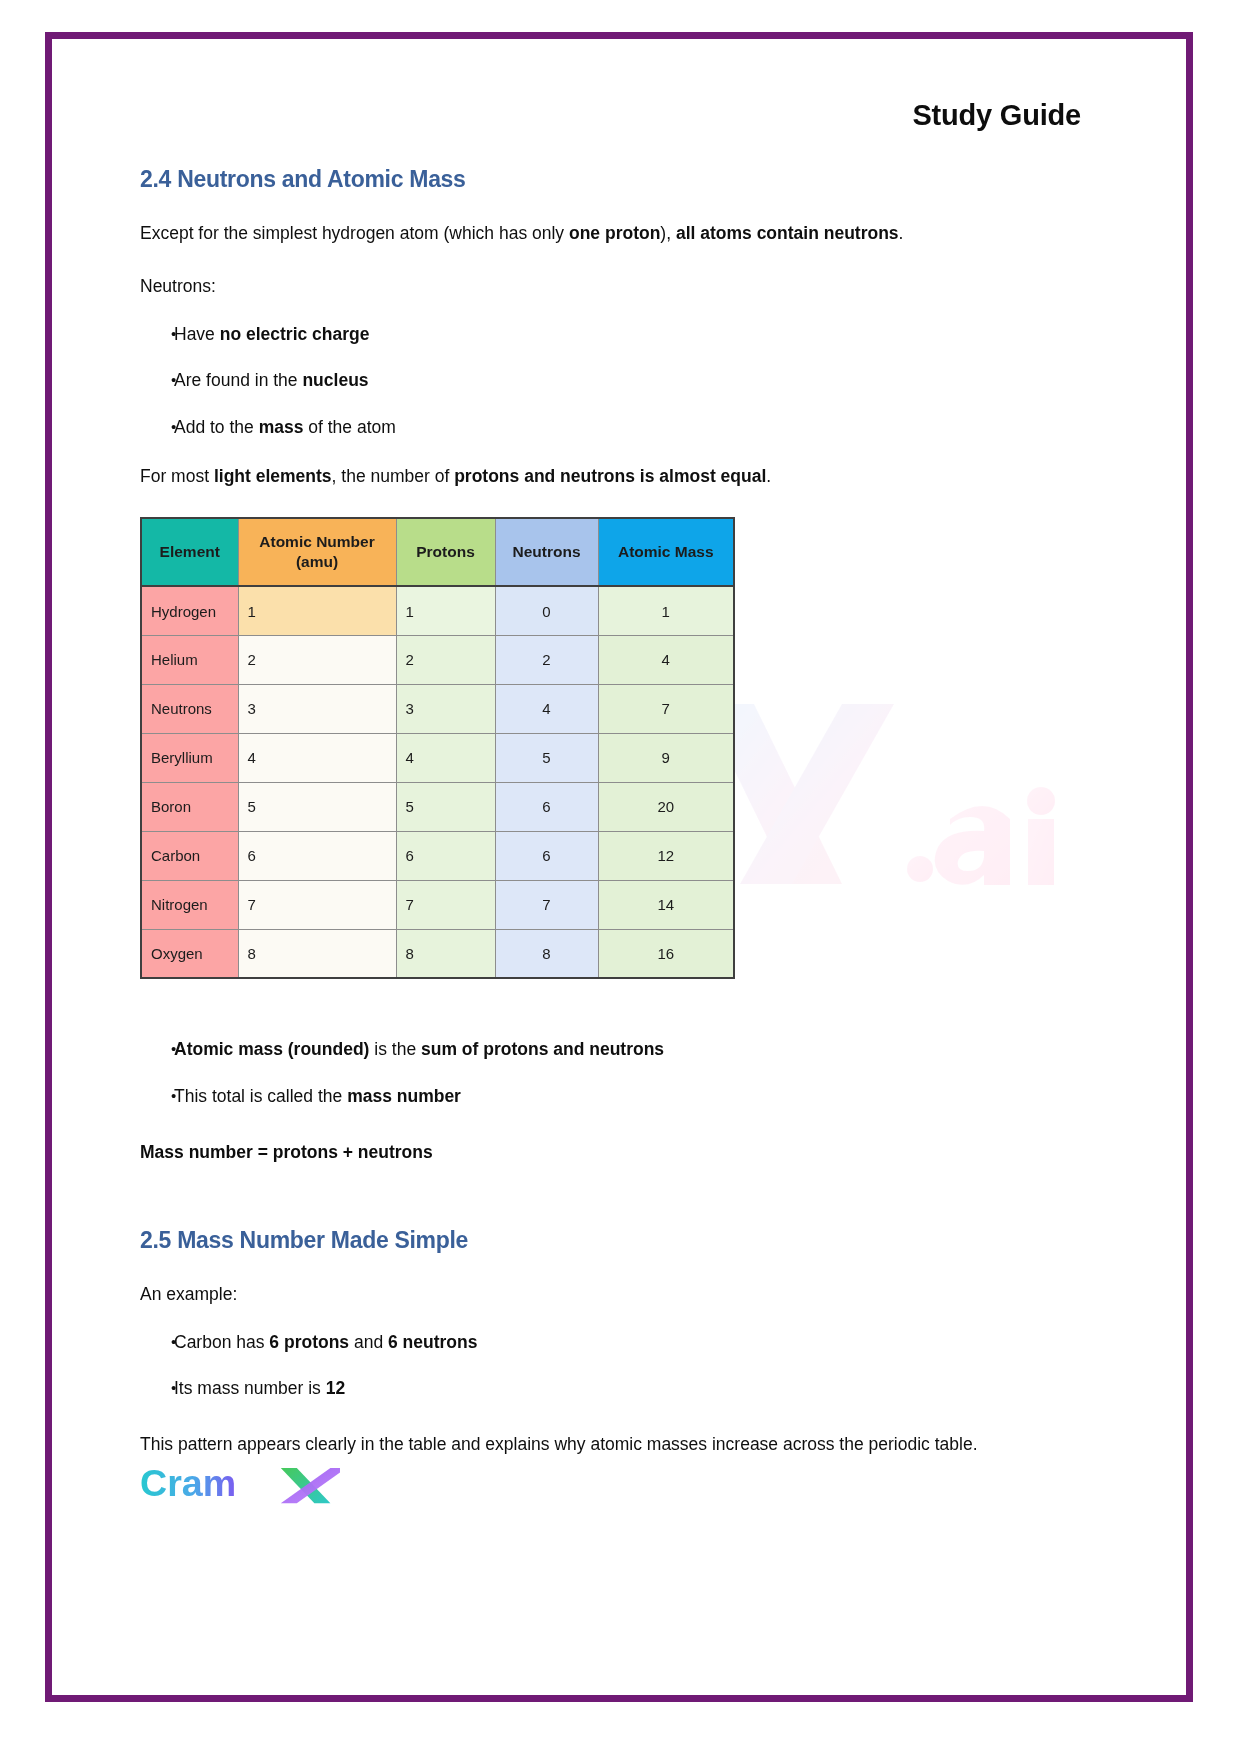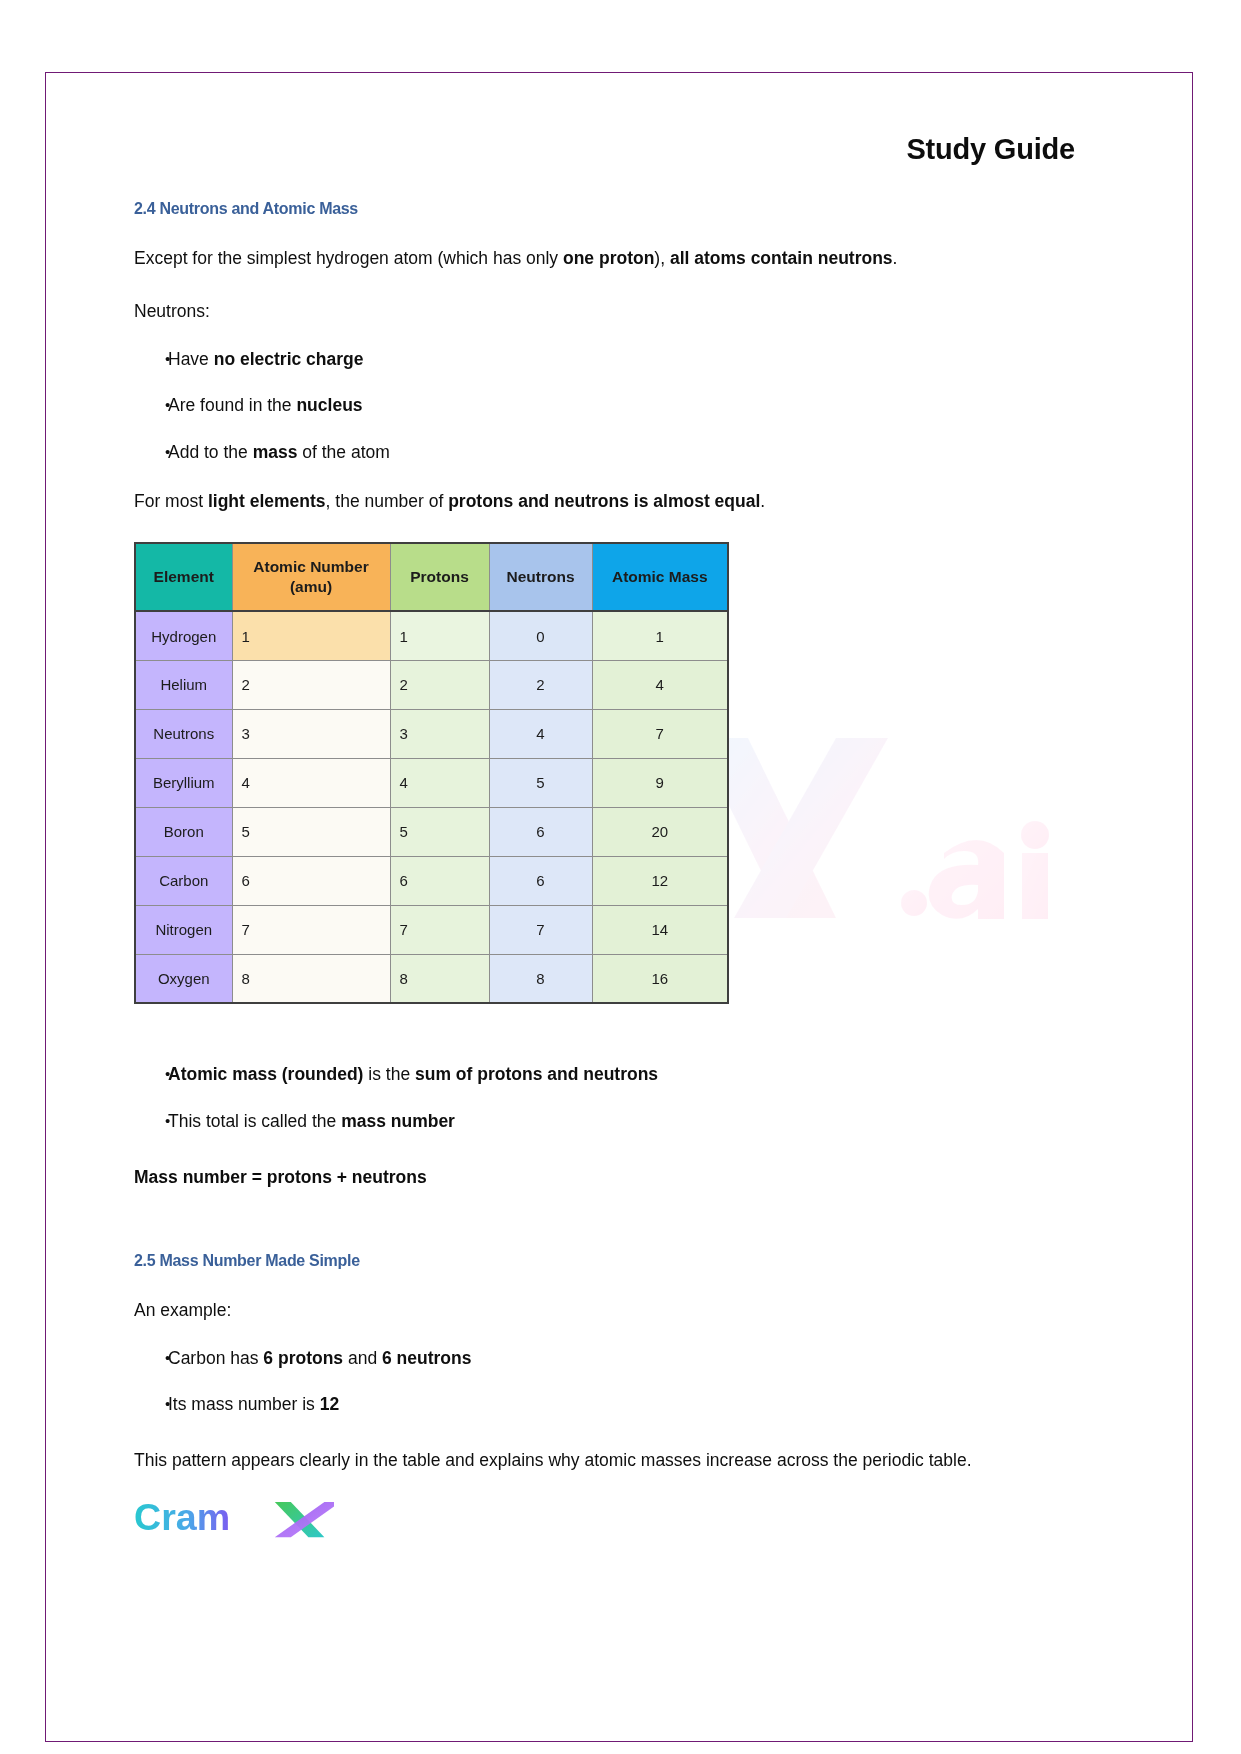--- a/index.html
+++ b/index.html
@@ -14,25 +14,24 @@
     position: relative;
     overflow: hidden;
   }
 
   .page {
     position: absolute;
     left: 45px;
     top: 32px;
     width: 1148px;
     height: 1670px;
-    border: 1px solid #701a75;
+    border: 7px solid #701a75;
     background: #ffffff;
     box-sizing: border-box;
     overflow: hidden;
-    margin-top: 40px;
   }
 
   .content {
     position: absolute;
     left: 88px;
     top: 30px;
     width: 945px;
   }
 
   
@@ -42,21 +41,21 @@
     font-weight: bold;
     color: #0d0d0d;
     letter-spacing: -0.2px;
     padding-right: 4px;
     margin-top: 30px;
   }
 
   
   .h2 {
     color: #3a6099;
-    font-size: 16px;
+    font-size: 23px;
     font-weight: bold;
     letter-spacing: -0.3px;
     margin-top: 34px;
   }
   .h2.second { margin-top: 64px; }
 
   
   .para {
     font-size: 17.5px;
     color: #0f0f0f;
@@ -147,22 +146,22 @@
   col.c-mass      { width: 136px; }
 
   th.h-element   { background: #14b8a6; }
   th.h-atomicnum { background: #f7b košt; }
   th.h-atomicnum { background: #f8b358; }
   th.h-protons   { background: #b8dd8a; }
   th.h-neutrons  { background: #a8c4ec; }
   th.h-mass      { background: #0ea5e9; }
 
   td.d-element {
-    background: #c4b5fd;
-    text-align: center;
+    background: #fca5a5;
+    text-align: left;
     border-right: 1px solid #6b6b4a;
   }
   td.d-atomicnum { background: #fcfaf4; text-align: left; }
   td.d-protons   { background: #e7f3dc; text-align: left; }
   td.d-neutrons  { background: #dde7f8; text-align: center; }
   td.d-mass      { background: #e3f1d6; text-align: center; }
 
   
   tr.row-highlight td.d-atomicnum { background: #fbe0ab; }
   tr.row-highlight td.d-protons   { background: #eaf5e0; }

